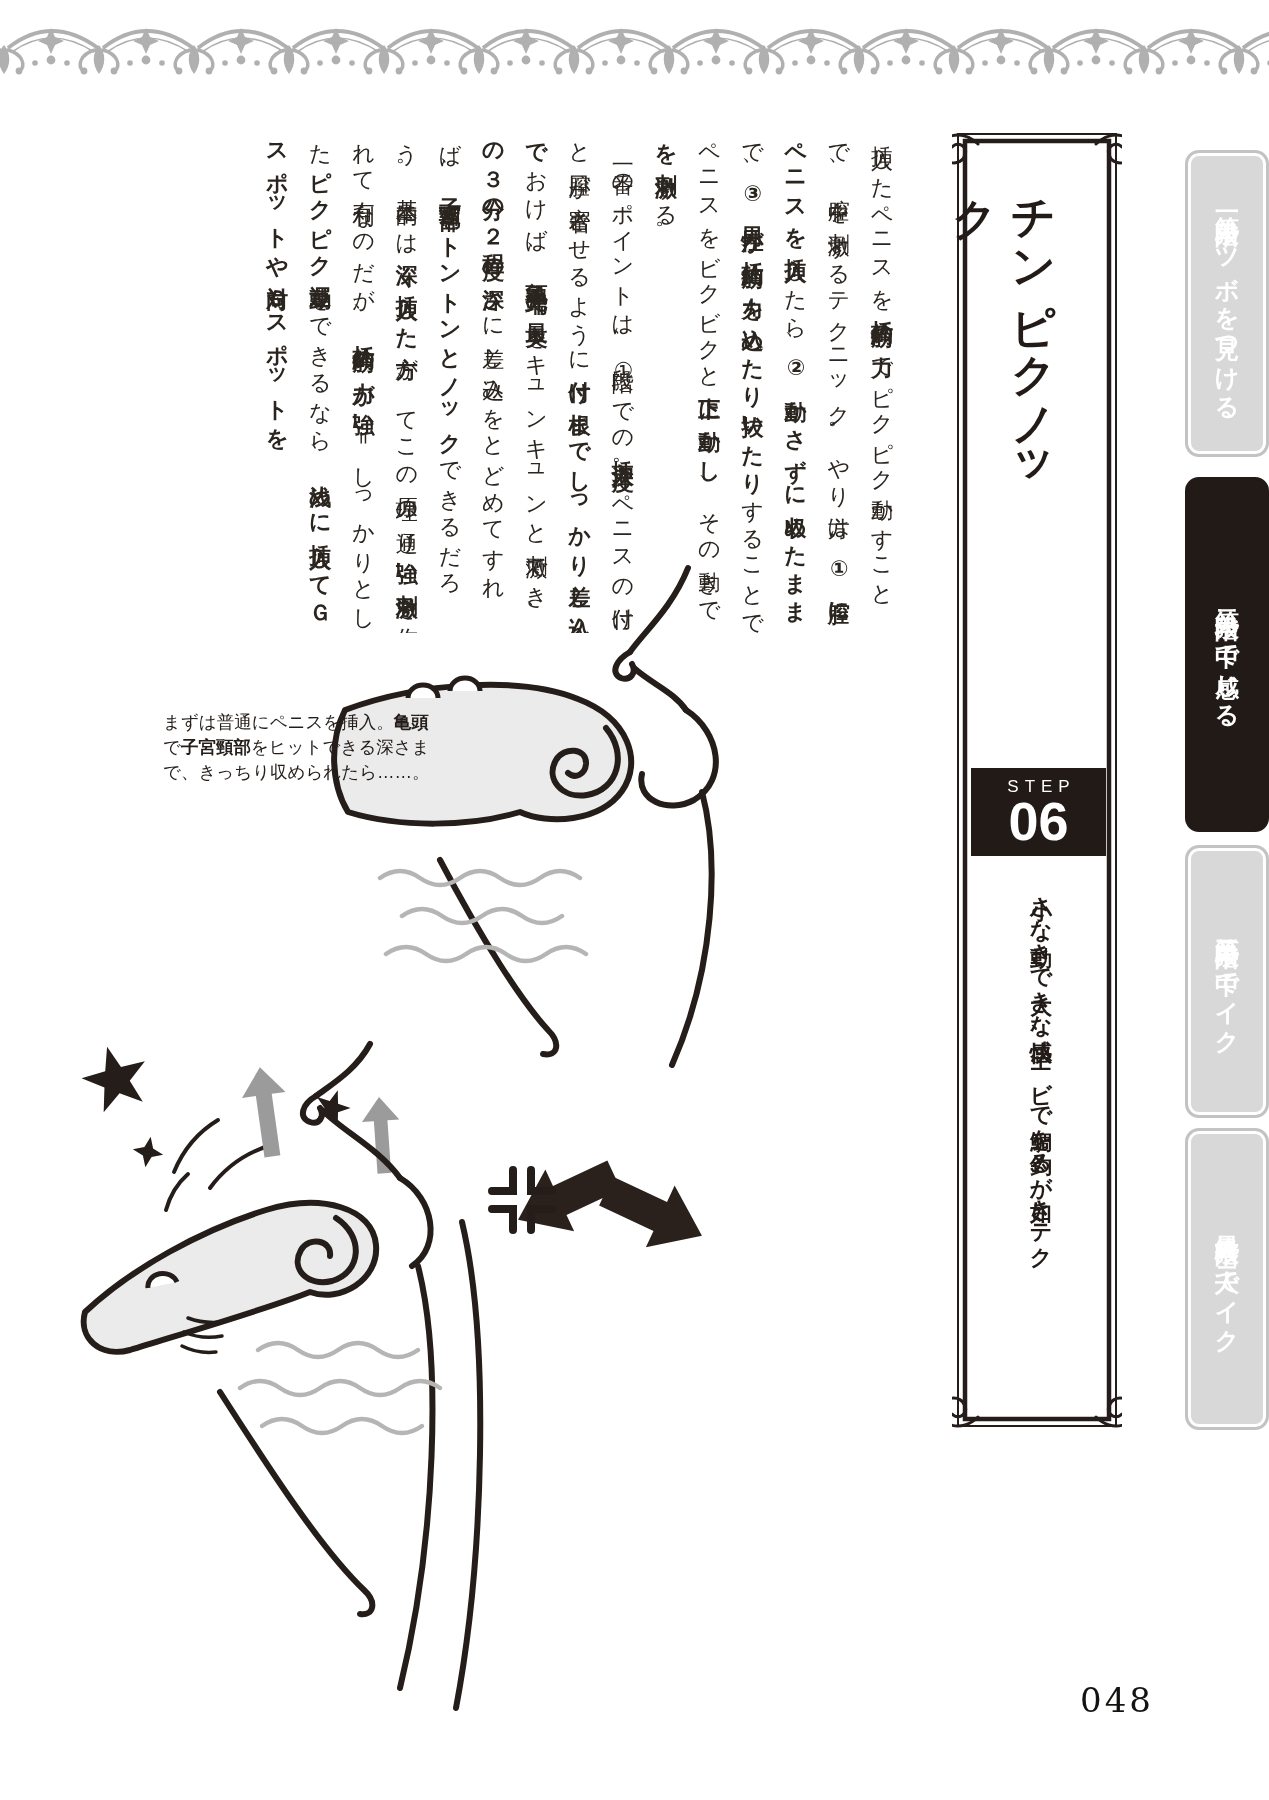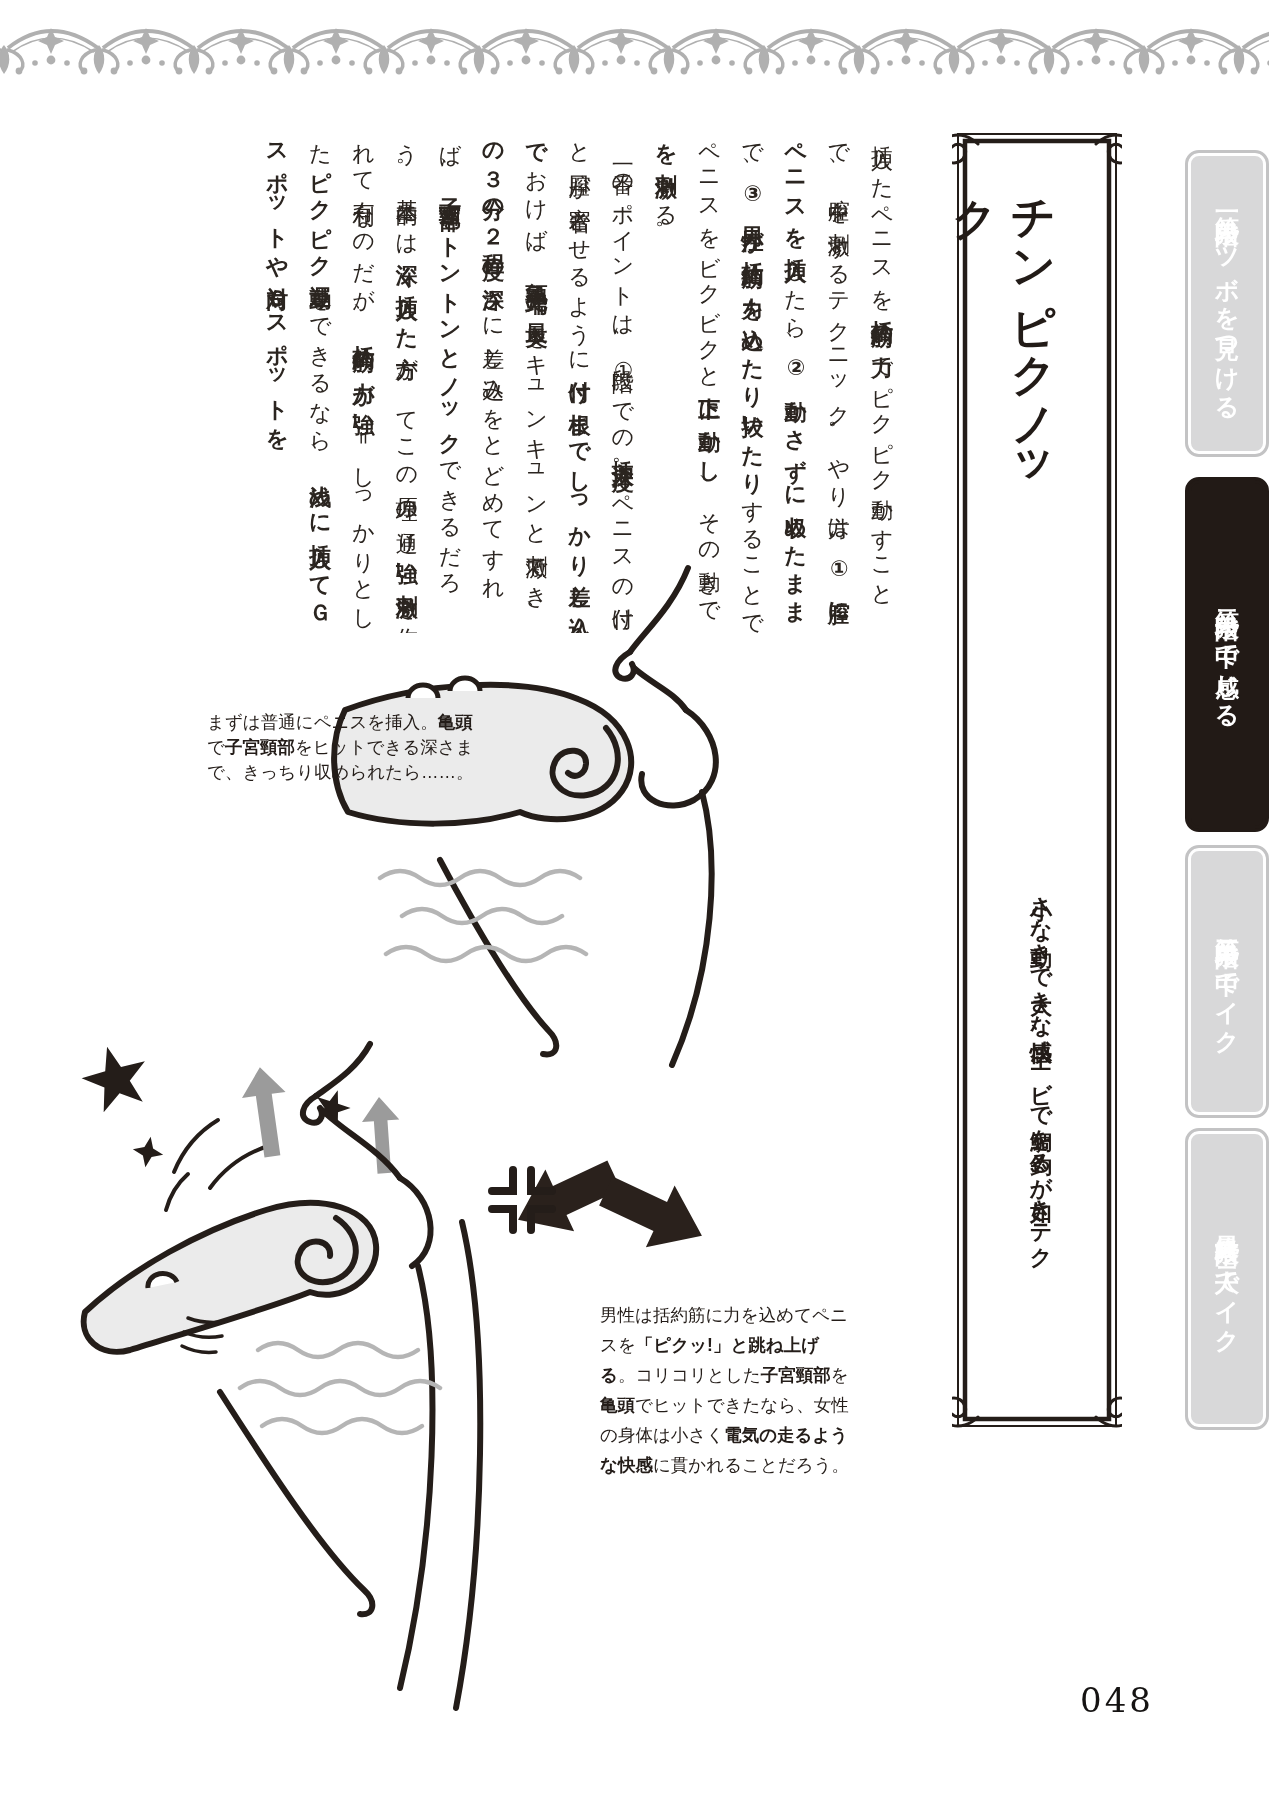--- a/index.html
+++ b/index.html
@@ -30,21 +30,21 @@
     display:flex;align-items:center;justify-content:center;
     font-size:24px;font-weight:700;color:#ffffff;letter-spacing:2px;}
   .tab-inactive{background:#d8d8d9;border:3px solid #c3c3c4;box-shadow:inset 0 0 0 3px #ffffff;}
   .tab-active{background:#221a16;border:3px solid #221a16;box-shadow:inset 0 0 0 3px #221a16;}
   .tab1{top:150px;height:307px;}
   .tab2{top:477px;height:355px;}
   .tab3{top:845px;height:273px;}
   .tab4{top:1128px;height:302px;}
 
   
-  .caption{font-size:17.5px;color:#241d19;font-weight:500;margin-left:44px;}
+  .caption{font-size:17.5px;color:#241d19;font-weight:500;}
   .caption1{left:163px;top:710px;width:272px;line-height:25px;}
   .caption2{left:556px;top:1300px;width:254px;line-height:30px;}
 
   .pagenum{left:1080px;top:1680px;font-family:"DejaVu Serif","Liberation Serif",serif;
     font-size:34px;letter-spacing:3px;color:#151312;}
 </style>
 </head>
 <body>
 
 <div class="page">
@@ -93,20 +93,24 @@
     <rect x="6" y="6" width="158" height="1292" fill="none" stroke="#241d19" stroke-width="2"></rect>
     <rect x="13" y="13" width="144" height="1278" fill="none" stroke="#241d19" stroke-width="4.5"></rect>
     <use href="#curl" transform="translate(26,16) scale(-1,1)"></use>
     <use href="#curl" transform="translate(144,16)"></use>
     <use href="#curl" transform="translate(26,1289) scale(-1,-1)"></use>
     <use href="#curl" transform="translate(144,1289) scale(1,-1)"></use>
   </svg>
 
   <div class="abs v main-title">チンピクノック</div>
 
+  <div class="abs step-badge">
+    <div class="step-word">STEP</div>
+    <div class="step-num">06</div>
+  </div>
 
   <div class="abs v subtitle">小さな動きで大きな快感、エビで鯛を釣るが如きテク</div>
 
   <div class="abs v tab tab1 tab-inactive">第一段階　ツボを見つける</div>
   <div class="abs v tab tab2 tab-active">第二段階　中で感じる</div>
   <div class="abs v tab tab3 tab-inactive">第三段階　中でイク</div>
   <div class="abs v tab tab4 tab-inactive">最終段階　二人でイク</div>
 
   <svg class="abs" style="left:290px;top:560px;" width="510" height="520" viewBox="0 0 510 520">
     <g stroke="#241d19" stroke-width="6" fill="none" stroke-linecap="round">
@@ -186,17 +190,16 @@
         <path d="M 9 30 L 9 9 L 30 9"></path>
       </g>
     </g>
     <g stroke="#b5b5b5" stroke-width="4.5" fill="none" stroke-linecap="round">
       <path d="M188 310 q 20 -14 40 0 q 20 14 40 0 q 20 -14 40 0 q 20 14 40 0"></path>
       <path d="M170 348 q 20 -14 40 0 q 20 14 40 0 q 20 -14 40 0 q 20 14 40 0 q 20 -14 40 0"></path>
       <path d="M192 386 q 20 -14 40 0 q 20 14 40 0 q 20 -14 40 0 q 20 14 40 0"></path>
     </g>
   </svg>
 
-  <div class="abs caption caption2"><span>男性は括約筋に力を込めてペニスを</span><span class="b">「ピクッ!」と跳ね上げる</span><span>。コリコリとした</span><span class="b">子宮頸部</span><span>を</span><span class="b">亀頭</span><span>でヒットできたなら、女性の身体は小さく</span><span class="b">電気の走るような快感</span><span>に貫かれることだろう。</span></div>
 
   <div class="abs pagenum">048</div>
 
 </div>
 
 </body></html>

